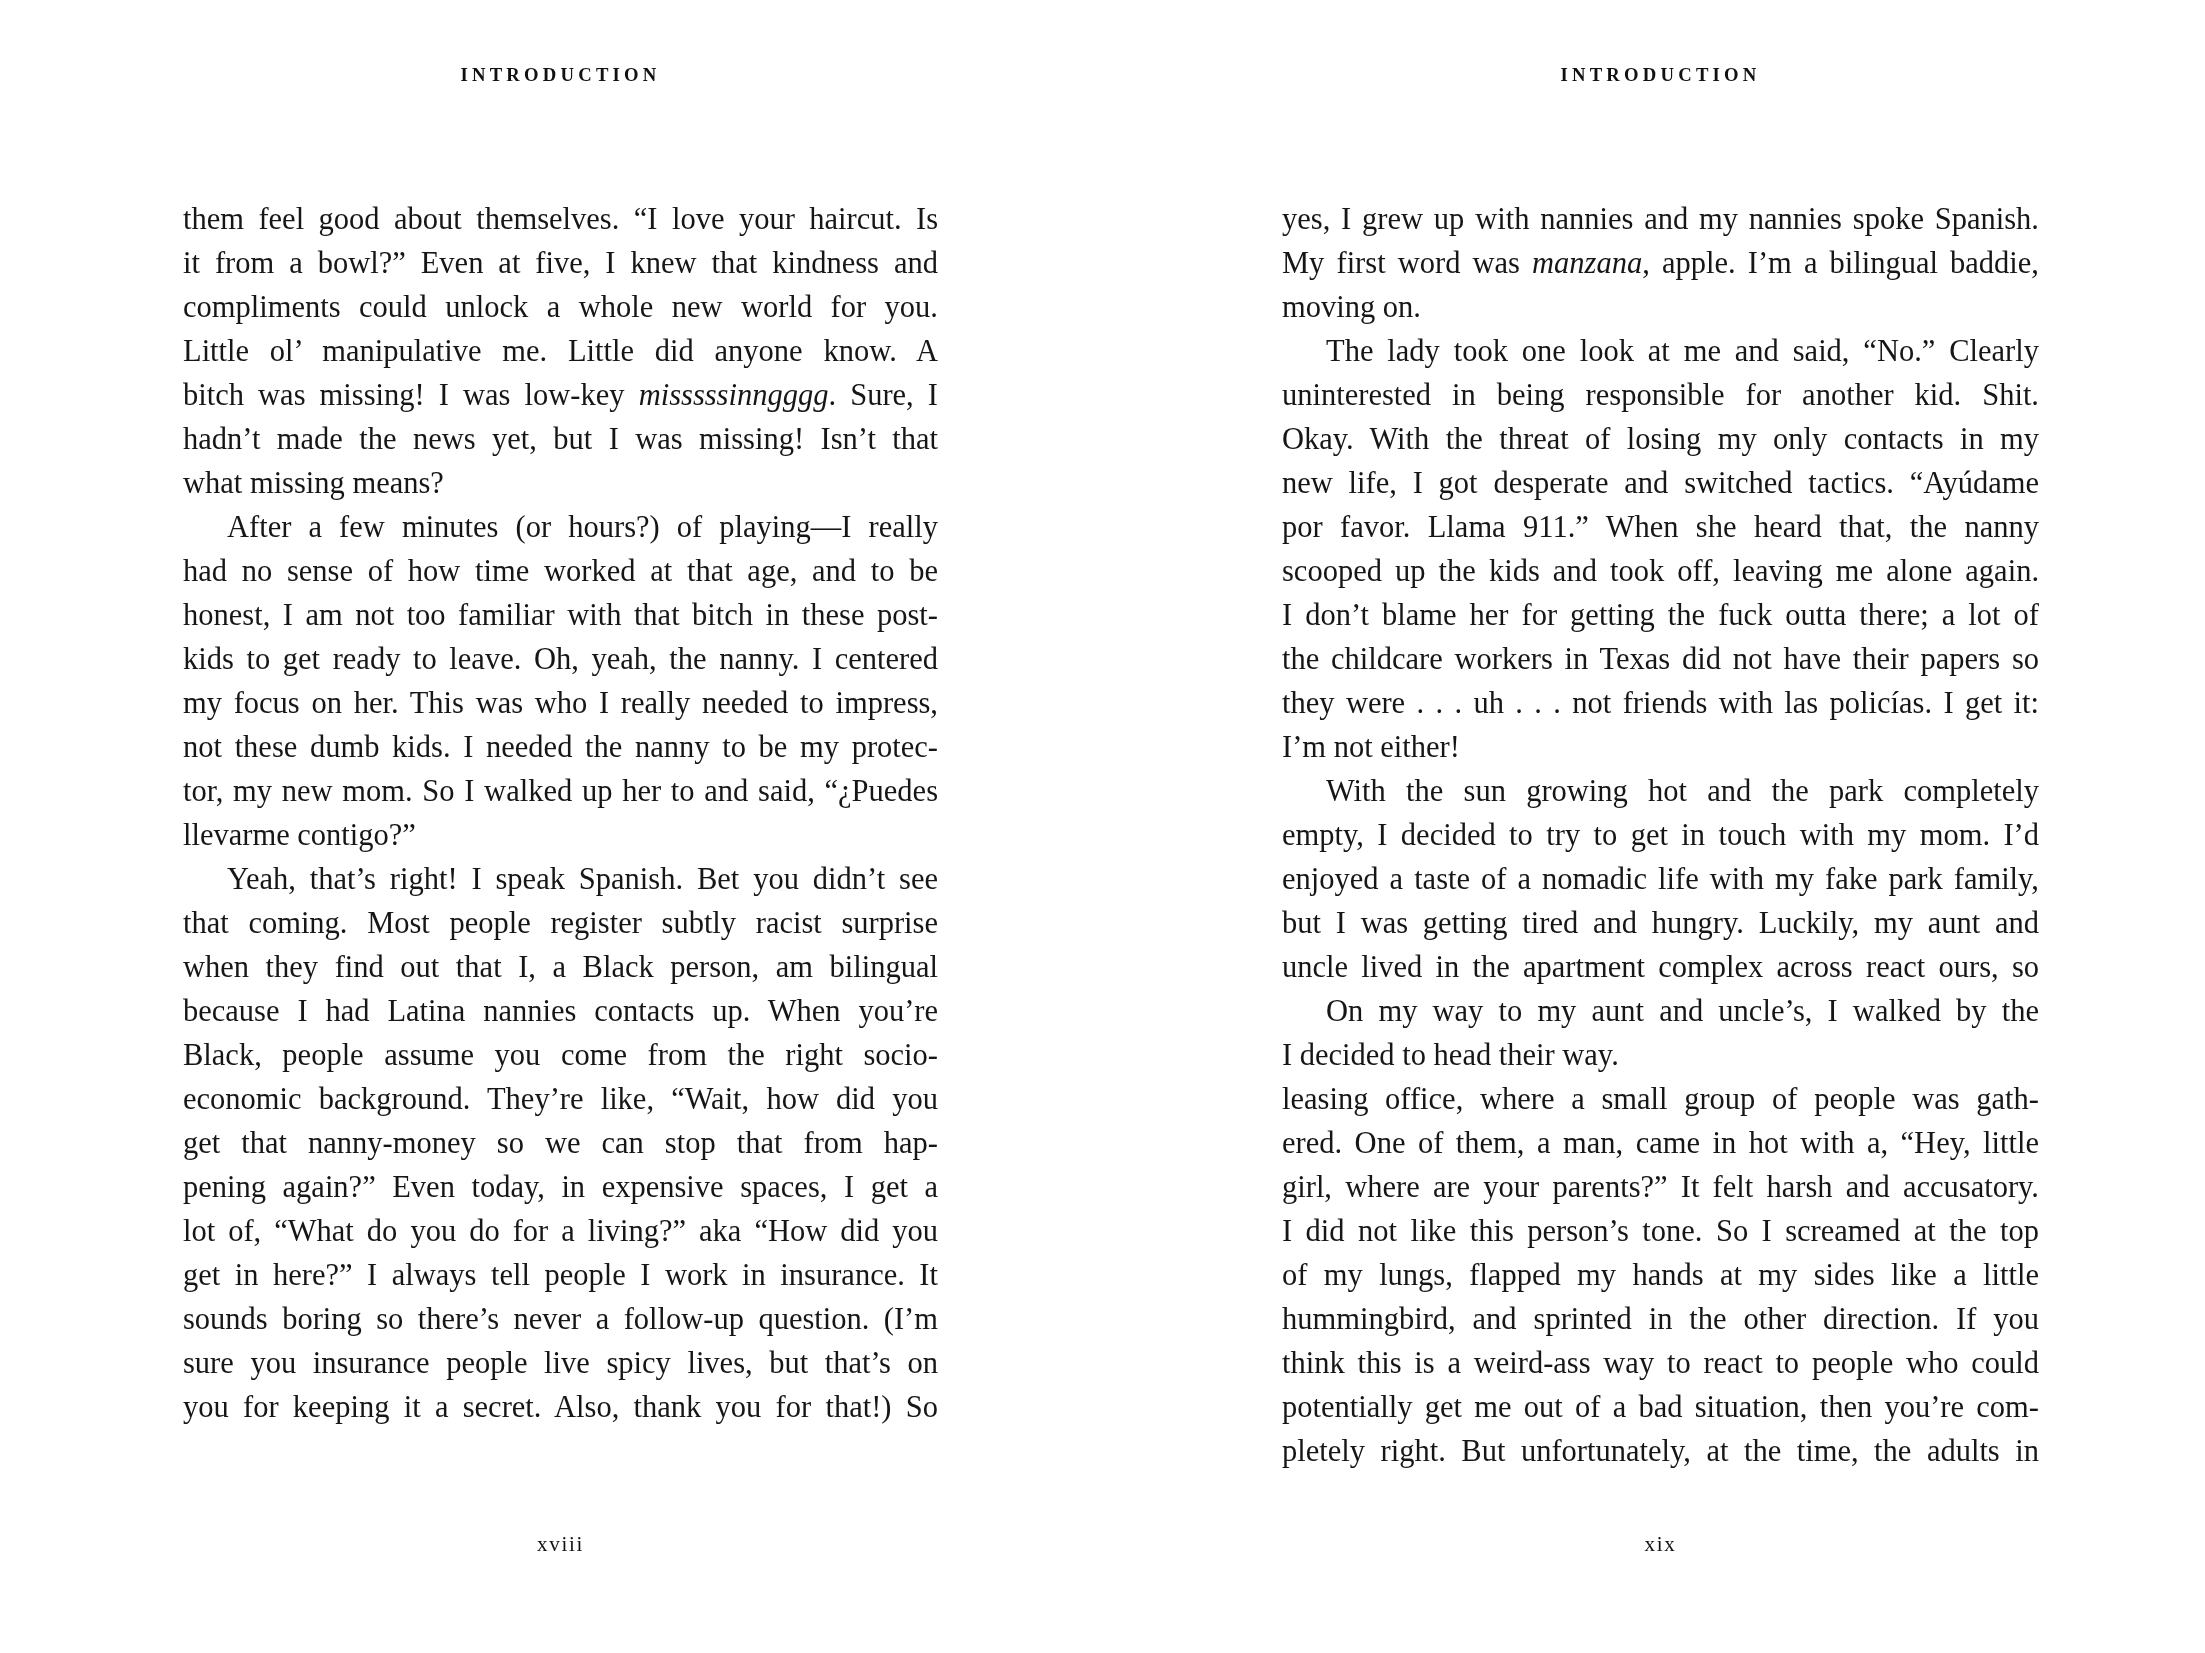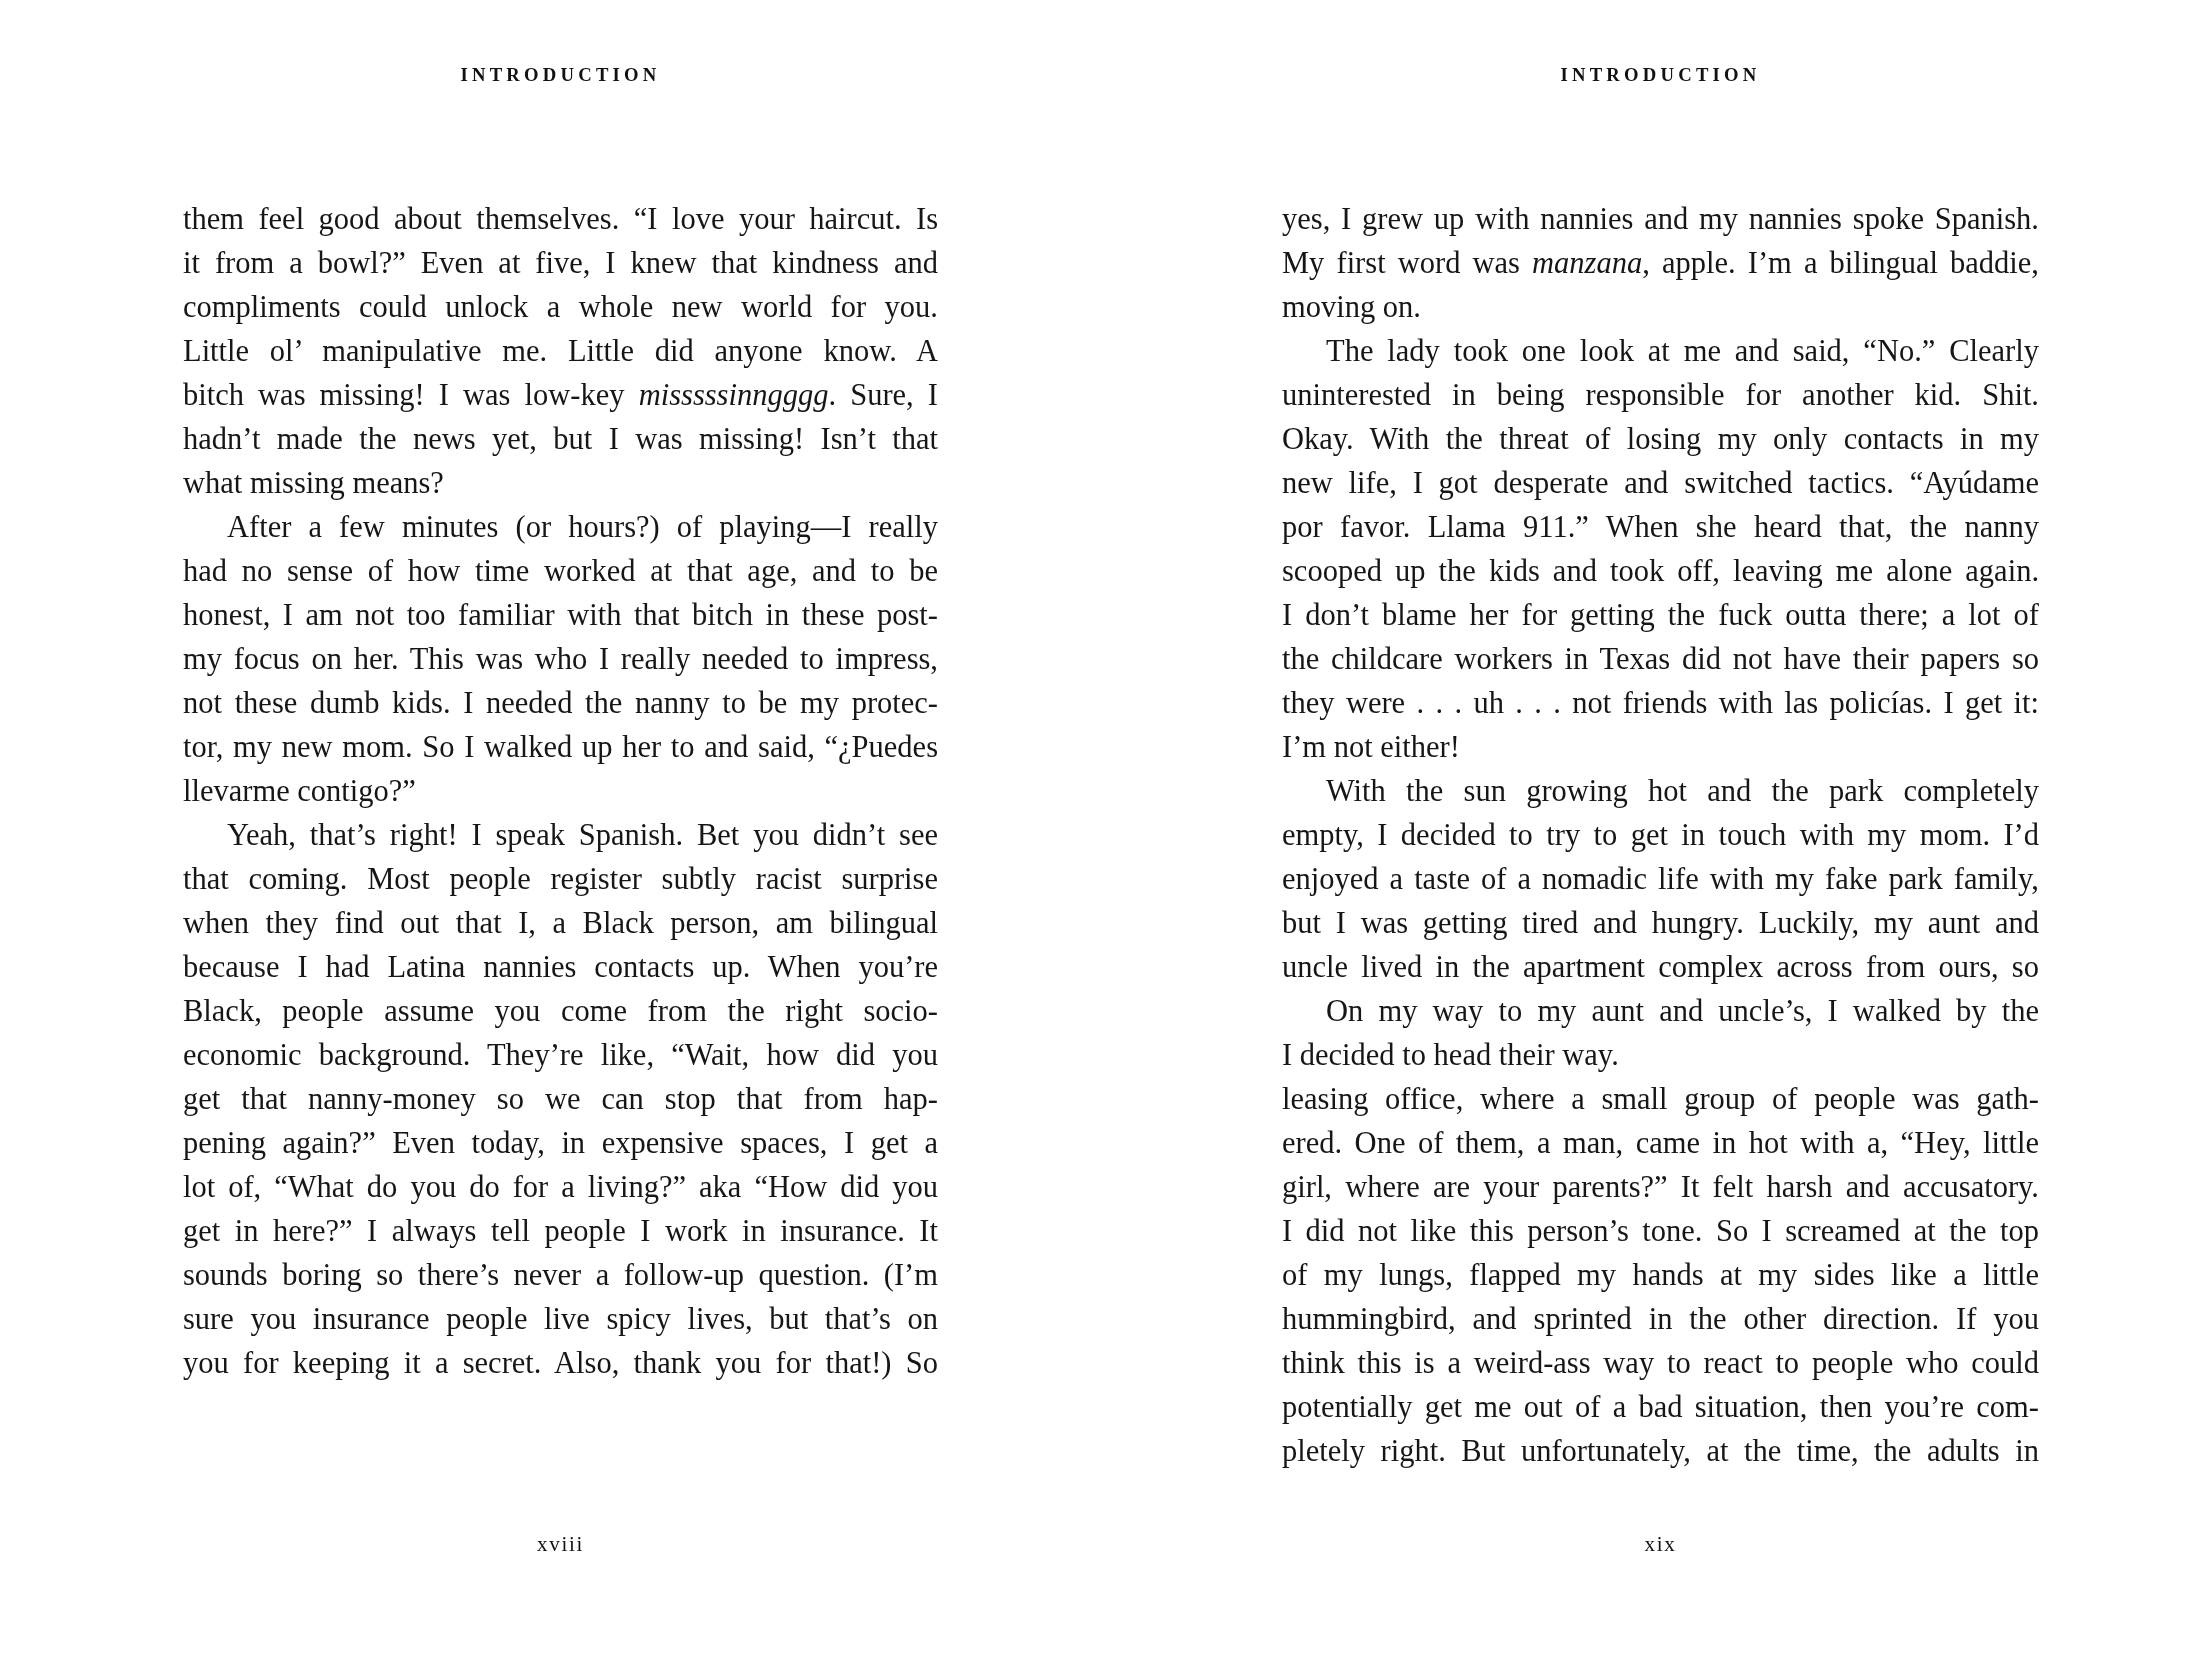--- a/index.html
+++ b/index.html
@@ -73,20 +73,21 @@
         <div class="line"><span>them feel good about themselves. “I love your haircut. Is</span></div>
         <div class="line"><span>it from a bowl?” Even at five, I knew that kindness and</span></div>
         <div class="line"><span>compliments could unlock a whole new world for you.</span></div>
         <div class="line"><span>Little ol’ manipulative me. Little did anyone know. A</span></div>
         <div class="line"><span>bitch was missing! I was low-key </span><span class="ital">misssssinngggg</span><span>. Sure, I</span></div>
         <div class="line"><span>hadn’t made the news yet, but I was missing! Isn’t that</span></div>
         <div class="line para-end"><span>what missing means?</span></div>
         <div class="line indent"><span>After a few minutes (or hours?) of playing—I really</span></div>
         <div class="line"><span>had no sense of how time worked at that age, and to be</span></div>
         <div class="line"><span>honest, I am not too familiar with that bitch in these post-</span></div>
+        <div class="line"><span>kids to get ready to leave. Oh, yeah, the nanny. I centered</span></div>
         <div class="line"><span>my focus on her. This was who I really needed to impress,</span></div>
         <div class="line"><span>not these dumb kids. I needed the nanny to be my protec-</span></div>
         <div class="line"><span>tor, my new mom. So I walked up her to and said, “¿Puedes</span></div>
         <div class="line para-end"><span>llevarme contigo?”</span></div>
         <div class="line indent"><span>Yeah, that’s right! I speak Spanish. Bet you didn’t see</span></div>
         <div class="line"><span>that coming. Most people register subtly racist surprise</span></div>
         <div class="line"><span>when they find out that I, a Black person, am bilingual</span></div>
         <div class="line"><span>because I had Latina nannies contacts up. When you’re</span></div>
         <div class="line"><span>Black, people assume you come from the right socio-</span></div>
         <div class="line"><span>economic background. They’re like, “Wait, how did you</span></div>
@@ -114,21 +115,21 @@
         <div class="line"><span>por favor. Llama 911.” When she heard that, the nanny</span></div>
         <div class="line"><span>scooped up the kids and took off, leaving me alone again.</span></div>
         <div class="line"><span>I don’t blame her for getting the fuck outta there; a lot of</span></div>
         <div class="line"><span>the childcare workers in Texas did not have their papers so</span></div>
         <div class="line"><span>they were . . . uh . . . not friends with las policías. I get it:</span></div>
         <div class="line para-end"><span>I’m not either!</span></div>
         <div class="line indent"><span>With the sun growing hot and the park completely</span></div>
         <div class="line"><span>empty, I decided to try to get in touch with my mom. I’d</span></div>
         <div class="line"><span>enjoyed a taste of a nomadic life with my fake park family,</span></div>
         <div class="line"><span>but I was getting tired and hungry. Luckily, my aunt and</span></div>
-        <div class="line"><span>uncle lived in the apartment complex across from ours, so</span></div>
+        <div class="line"><span>uncle lived in the apartment complex across react ours, so</span></div>
         <div class="line indent"><span>On my way to my aunt and uncle’s, I walked by the</span></div>
         <div class="line para-end"><span>I decided to head their way.</span></div>
         <div class="line"><span>leasing office, where a small group of people was gath-</span></div>
         <div class="line"><span>ered. One of them, a man, came in hot with a, “Hey, little</span></div>
         <div class="line"><span>girl, where are your parents?” It felt harsh and accusatory.</span></div>
         <div class="line"><span>I did not like this person’s tone. So I screamed at the top</span></div>
         <div class="line"><span>of my lungs, flapped my hands at my sides like a little</span></div>
         <div class="line"><span>hummingbird, and sprinted in the other direction. If you</span></div>
         <div class="line"><span>think this is a weird-ass way to react to people who could</span></div>
         <div class="line"><span>potentially get me out of a bad situation, then you’re com-</span></div>

